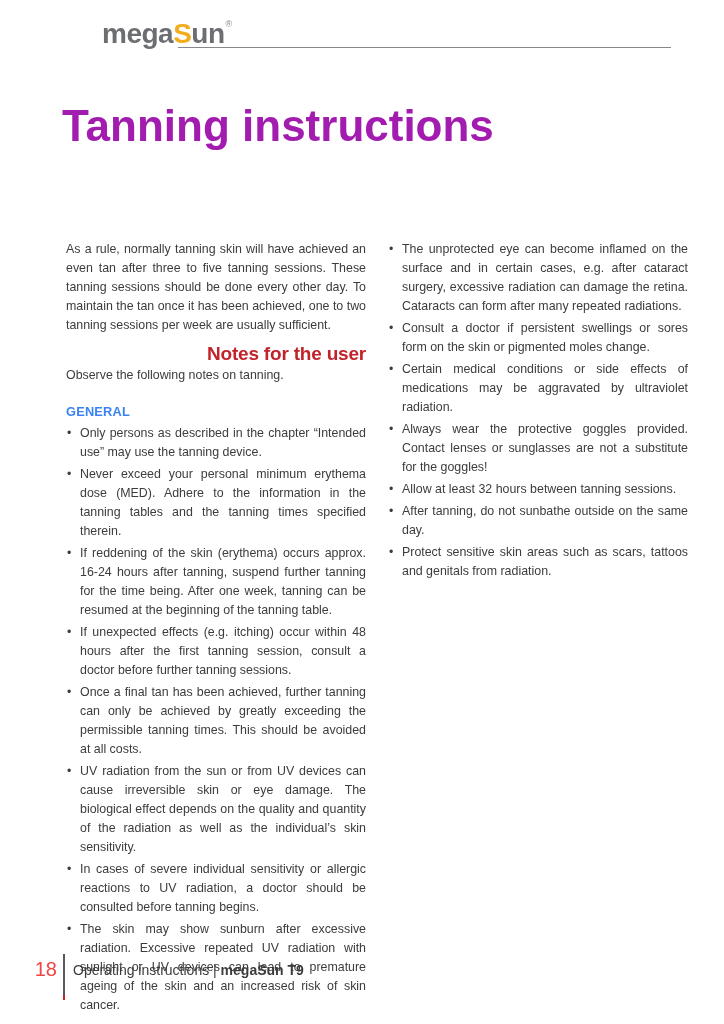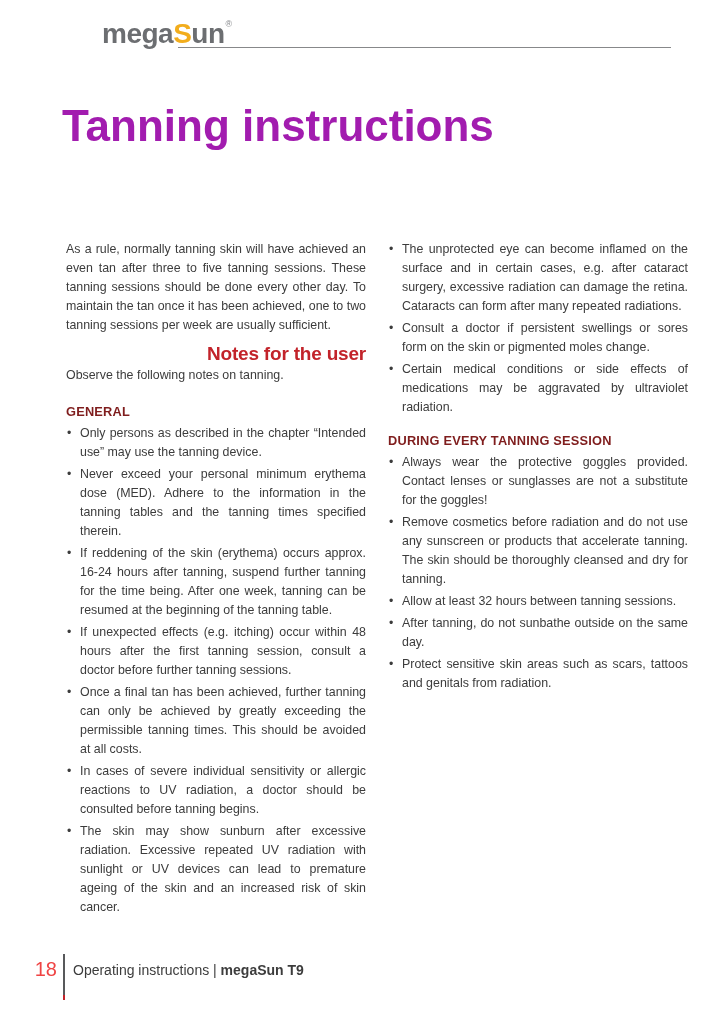--- a/index.html
+++ b/index.html
@@ -73,21 +73,21 @@
     letter-spacing: -0.2px;
     font-weight: bold;
     color: #c2232a;
     text-align: right;
   }
   .sub { margin: 0 0 0 0; }
   .section-heading {
     margin: 17px 0 3px 0;
     font-size: 12.8px;
     font-weight: bold;
-    color: #7f1d1d;
+    color: #3b82f6;
     letter-spacing: 0.2px;
     text-align: left;
   }
   ul.bullets {
     list-style: none;
     margin: 0;
     padding: 0;
   }
   ul.bullets li {
     position: relative;
@@ -149,35 +149,34 @@
       <p class="intro">As a rule, normally tanning skin will have achieved an even tan after three to five tanning sessions. These tanning sessions should be done every other day. To maintain the tan once it has been achieved, one to two tanning sessions per week are usually sufficient.</p>
       <h2 class="red-heading">Notes for the user</h2>
       <p class="sub">Observe the following notes on tanning.</p>
       <h3 class="section-heading">GENERAL</h3>
       <ul class="bullets">
         <li>Only persons as described in the chapter “Intended use” may use the tanning device.</li>
         <li>Never exceed your personal minimum erythema dose (MED). Adhere to the information in the tanning tables and the tanning times specified therein.</li>
         <li>If reddening of the skin (erythema) occurs approx. 16-24 hours after tanning, suspend further tanning for the time being. After one week, tanning can be resumed at the beginning of the tanning table.</li>
         <li>If unexpected effects (e.g. itching) occur within 48 hours after the first tanning session, consult a doctor before further tanning sessions.</li>
         <li>Once a final tan has been achieved, further tanning can only be achieved by greatly exceeding the permissible tanning times. This should be avoided at all costs.</li>
+        <li>UV radiation from the sun or from UV devices can cause irreversible skin or eye damage. The biological effect depends on the quality and quantity of the radiation as well as the individual’s skin sensitivity.</li>
         <li>In cases of severe individual sensitivity or allergic reactions to UV radiation, a doctor should be consulted before tanning begins.</li>
         <li>The skin may show sunburn after excessive radiation. Excessive repeated UV radiation with sunlight or UV devices can lead to premature ageing of the skin and an increased risk of skin cancer.</li>
       </ul>
     </section>
 
     <section class="col col-right">
       <ul class="bullets right-top-list">
         <li>The unprotected eye can become inflamed on the surface and in certain cases, e.g. after cataract surgery, excessive radiation can damage the retina. Cataracts can form after many repeated radiations.</li>
         <li>Consult a doctor if persistent swellings or sores form on the skin or pigmented moles change.</li>
         <li>Certain medical conditions or side effects of medications may be aggravated by ultraviolet radiation.</li>
       </ul>
-      <h3 class="section-heading">DURING EVERY TANNING SESSION</h3>
       <ul class="bullets">
         <li>Always wear the protective goggles provided. Contact lenses or sunglasses are not a substitute for the goggles!</li>
-        <li>Remove cosmetics before radiation and do not use any sunscreen or products that accelerate tanning. The skin should be thoroughly cleansed and dry for tanning.</li>
         <li>Allow at least 32 hours between tanning sessions.</li>
         <li>After tanning, do not sunbathe outside on the same day.</li>
         <li>Protect sensitive skin areas such as scars, tattoos and genitals from radiation.</li>
       </ul>
     </section>
 
   </div>
 
   <div class="footer-pagenum">18</div>
   <div class="footer-rule"></div>

